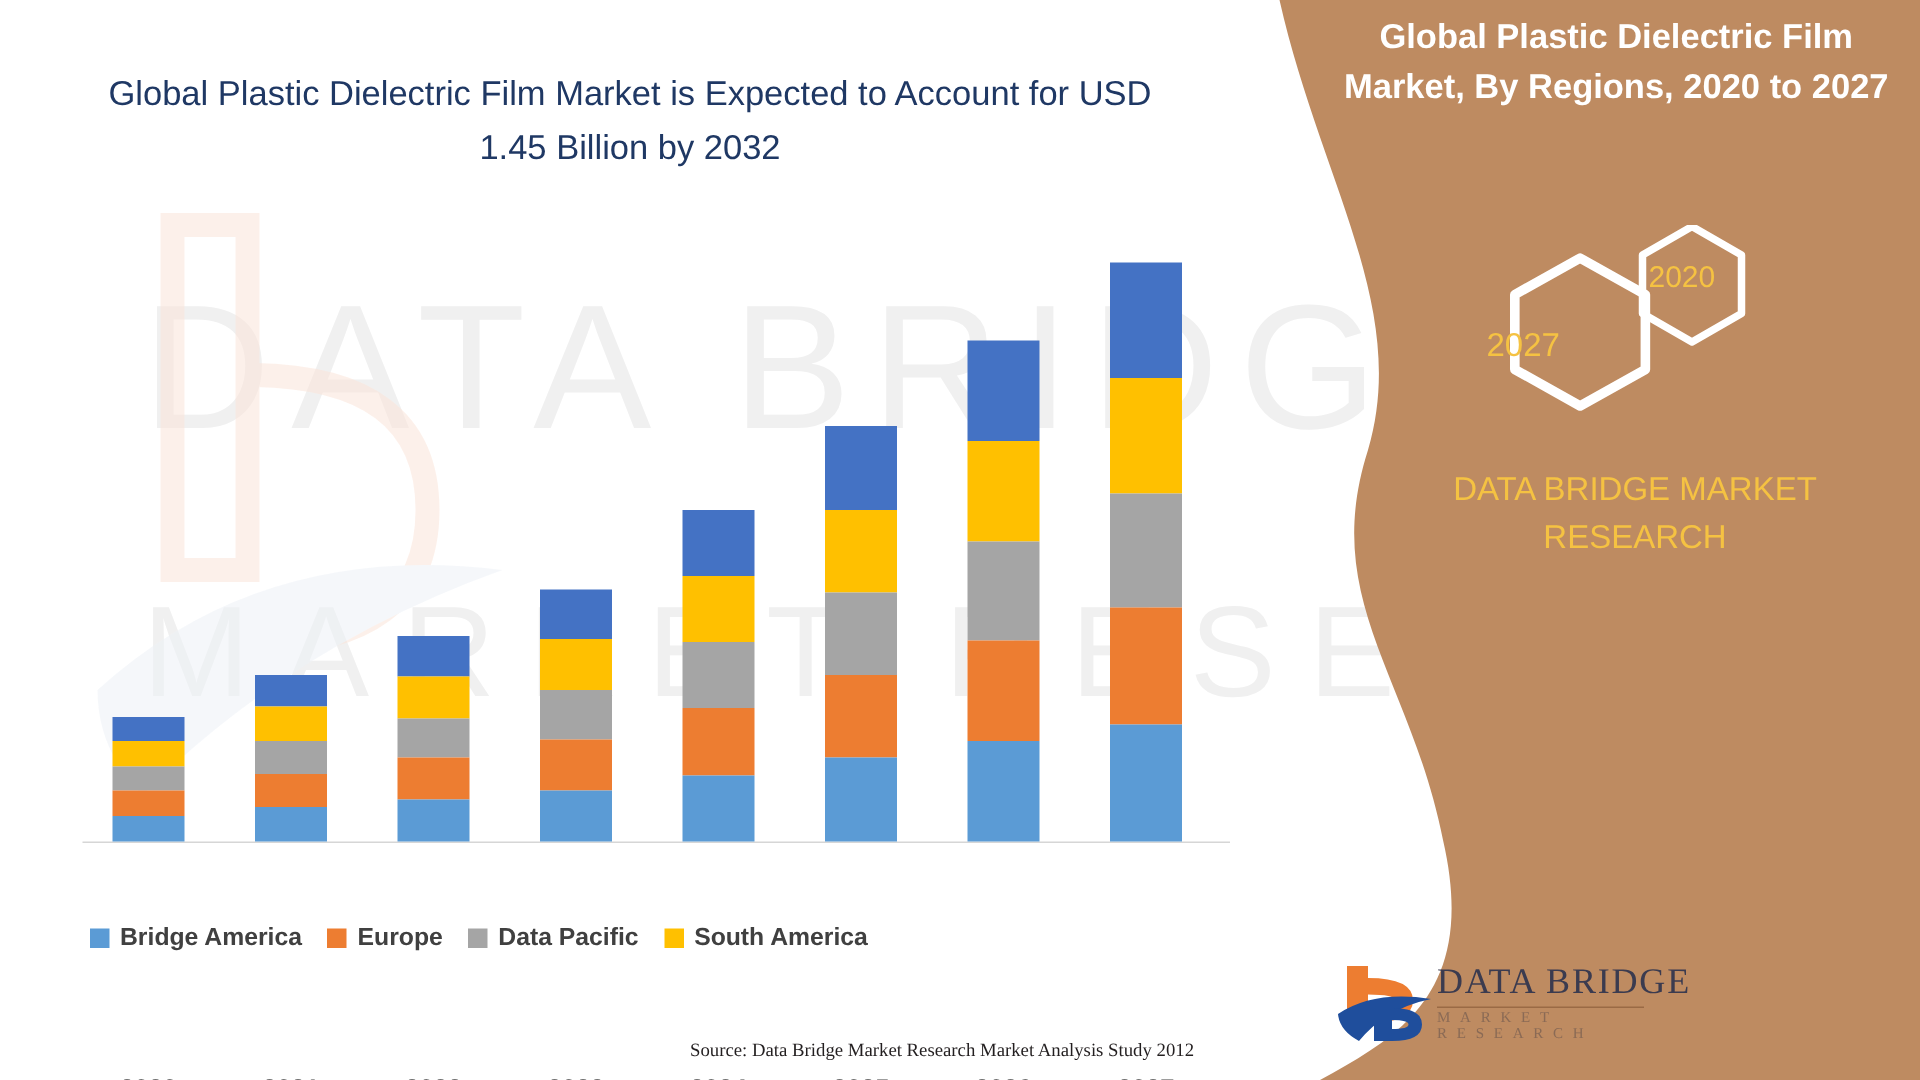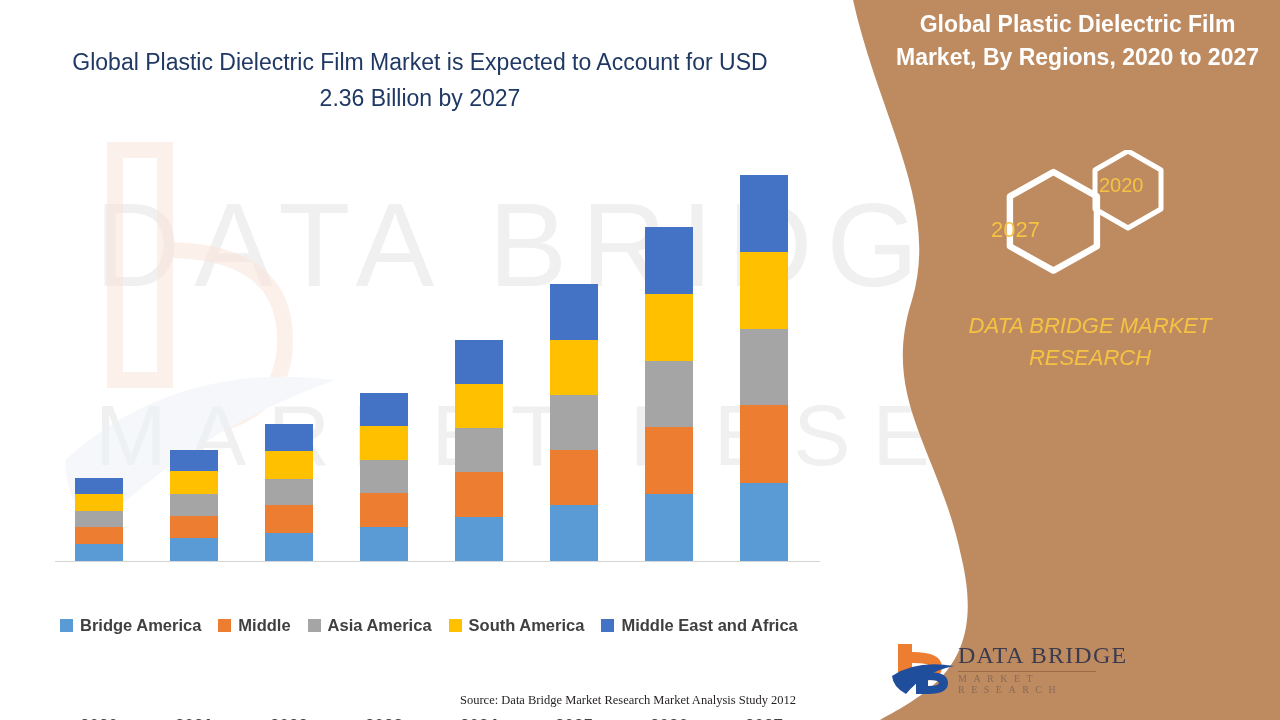--- a/index.html
+++ b/index.html
@@ -46,21 +46,21 @@
   
   #panel{position:absolute;left:0;top:0;width:1280px;height:720px;
          pointer-events:none;}
 
   .p-title{position:absolute;left:885px;top:8px;width:385px;
            text-align:center;color:#ffffff;font-size:23px;
            font-weight:bold;line-height:33px;}
   .hexwrap{position:absolute;left:975px;top:150px;width:230px;height:135px;}
   .hextxt{position:absolute;color:#F5C242;font-weight:400;}
   .brand{position:absolute;left:940px;top:310px;width:300px;text-align:center;
-         color:#F5C242;font-size:22px;line-height:32px;font-style:italic;}
+         color:#F5C242;font-size:22px;line-height:32px;}
 
   
   #logo{position:absolute;left:890px;top:638px;width:250px;height:62px;}
   .logo-t1{position:absolute;left:68px;top:4px;font-size:24px;
            letter-spacing:1.2px;color:#3b3b4f;font-family:"Liberation Serif",serif;}
   .logo-rule{position:absolute;left:68px;top:33px;width:138px;height:1px;
              background:#9a6a45;}
   .logo-t2{position:absolute;left:68px;top:35px;font-size:10px;
            letter-spacing:6.5px;color:#8a6a55;font-family:"Liberation Serif",serif;}
 </style>
@@ -73,21 +73,21 @@
     <div>DATA BRIDGE</div>
     <div class="l2">MARKET RESEARCH</div>
   </div>
 
   <svg class="wm-b" viewBox="0 0 300 430">
     <path d="M60 20 L110 20 L110 250 L60 250 Z" fill="none" stroke="#fbe5da" stroke-width="16"></path>
     <path d="M110 120 Q230 120 230 210 Q230 300 110 300" fill="none" stroke="#fbe5da" stroke-width="16"></path>
     <path d="M10 330 Q120 230 280 250 Q140 300 40 400 Q10 370 10 330 Z" fill="#eef2f7"></path>
   </svg>
 
-  <div class="headline">Global Plastic Dielectric Film Market is Expected to Account for USD 2.36 Billion by 2027</div>
+  <div class="headline">Global Plastic Dielectric Film Market is Expected to Account for USD 1.45 Billion by 2032</div>
 
   <div id="plot">
     <div class="axis"></div>
   <div class="bar" style="left: 20px;">
         <span class="seg" style="height: 16.48px; background: rgb(68, 114, 196);"></span>
         <span class="seg" style="height: 16.48px; background: rgb(255, 192, 0);"></span>
         <span class="seg" style="height: 16.48px; background: rgb(165, 165, 165);"></span>
         <span class="seg" style="height: 16.48px; background: rgb(237, 125, 49);"></span>
         <span class="seg" style="height: 17.51px; background: rgb(91, 155, 213);"></span>
       </div>
@@ -150,33 +150,29 @@
       <div class="xlab" style="left: 685px;">2027</div>
     </div>
 
   <div id="legend">
       <div class="lg">
         <span class="sw" style="background: rgb(91, 155, 213);"></span>
         <span class="lgt">Bridge America</span>
       </div>
       <div class="lg">
         <span class="sw" style="background: rgb(237, 125, 49);"></span>
-        <span class="lgt">Middle</span>
+        <span class="lgt">Europe</span>
       </div>
       <div class="lg">
         <span class="sw" style="background: rgb(165, 165, 165);"></span>
-        <span class="lgt">Asia America</span>
+        <span class="lgt">Data Pacific</span>
       </div>
       <div class="lg">
         <span class="sw" style="background: rgb(255, 192, 0);"></span>
         <span class="lgt">South America</span>
-      </div>
-      <div class="lg">
-        <span class="sw" style="background: rgb(68, 114, 196);"></span>
-        <span class="lgt">Middle East and Africa</span>
       </div>
     </div>
 
   <div class="foot r">Source: Data Bridge Market Research Market Analysis Study 2012</div>
 
   <svg id="panel" viewBox="0 0 1280 720" preserveAspectRatio="none">
     <path d="M853 0 L1280 0 L1280 720 L880 720
              C 935 690, 985 660, 962 560
              C 940 450, 880 400, 912 300
              C 940 205, 880 120, 853 0 Z" fill="#BE8B61"></path>

